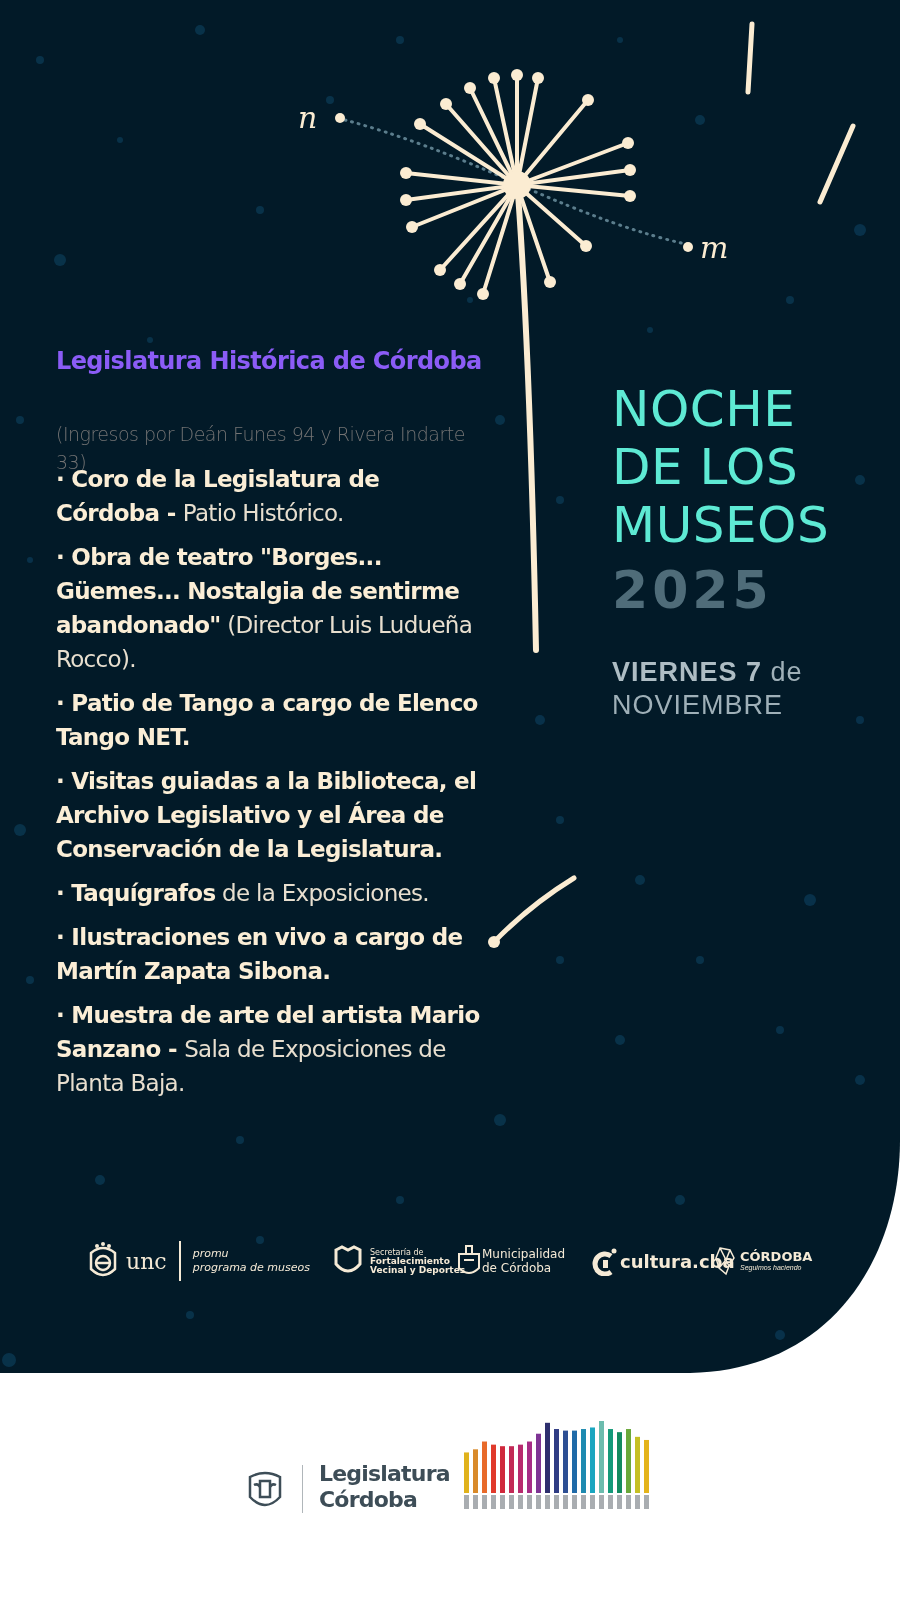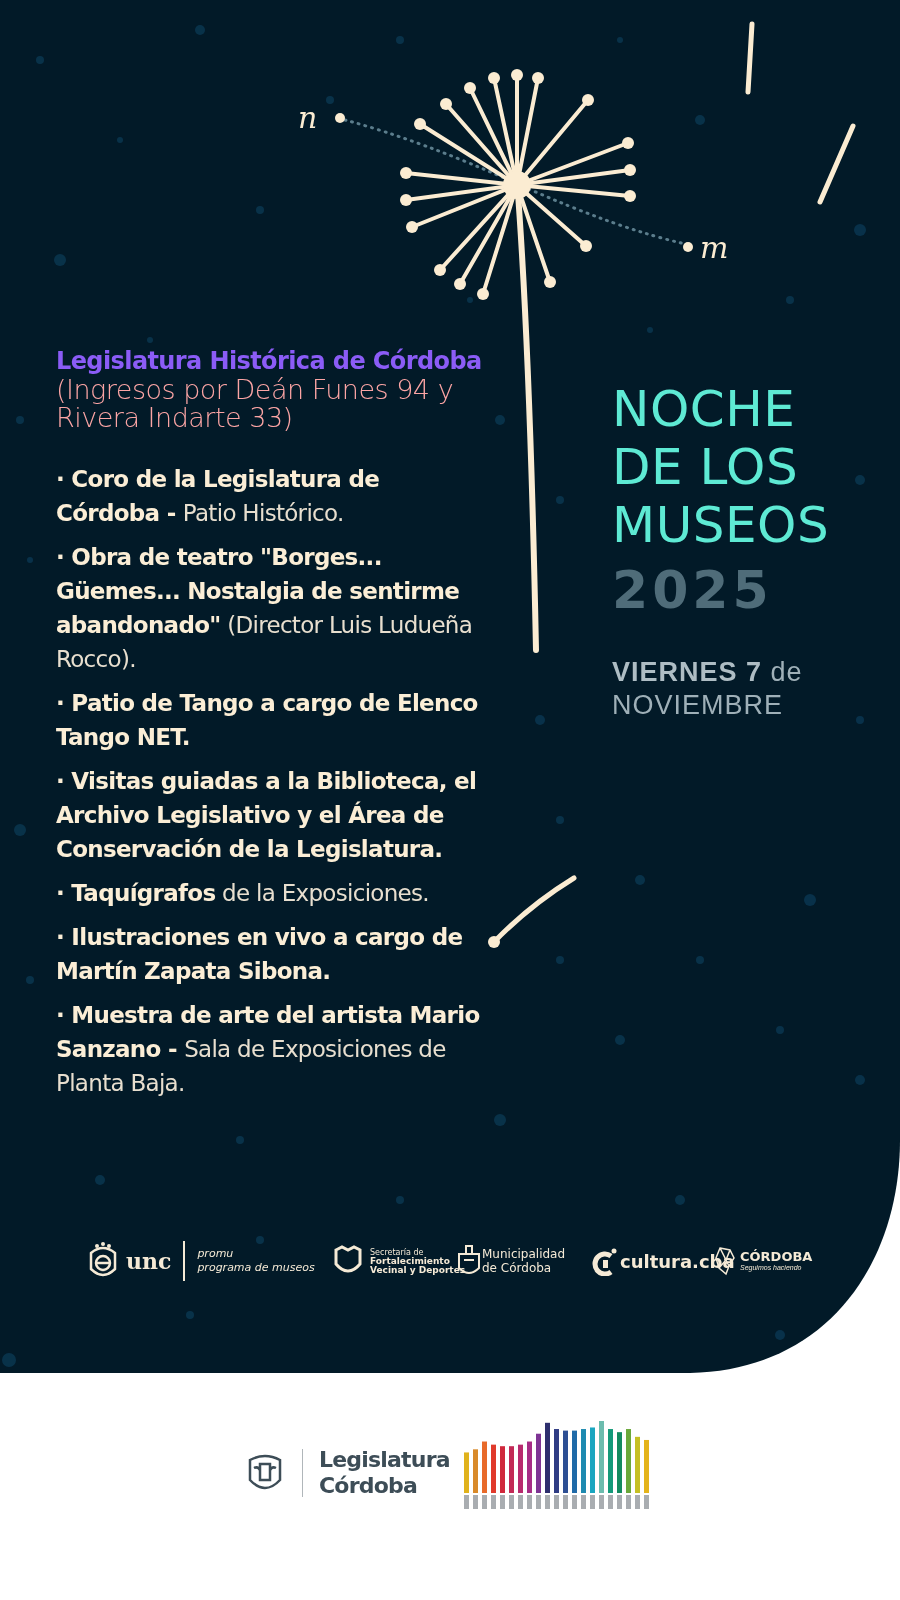--- a/index.html
+++ b/index.html
@@ -12,51 +12,51 @@
       border-bottom-right-radius: 0 0;
       clip-path: path('M0 0 H900 V1140 C900 1260 830 1370 690 1373 H0 Z');
       overflow: hidden;
     }
     .dots { position: absolute; inset: 0; }
 
     .art { position: absolute; left: 0; top: 0; width: 900px; height: 1000px; }
 
     .venue { position: absolute; left: 56px; top: 346px; width: 430px; }
     .venue-title { color: #8b5cf6; font-weight: bold; font-size: 24px; line-height: 30px; font-family: "DejaVu Sans", sans-serif; letter-spacing: -0.6px; }
-    .venue-sub { color: #fca5a5; font-size: 27px; line-height: 28px; font-family: "DejaVu Sans", sans-serif; font-weight: 300; letter-spacing: -0.5px; }
+    .venue-sub { color: #737373; font-size: 19px; line-height: 28px; font-family: "DejaVu Sans", sans-serif; font-weight: 300; letter-spacing: -0.5px; margin-top: 44px; }
 
     .items { position: absolute; left: 56px; top: 462px; width: 430px; list-style: none; }
     .items li { color: #fbeed6; font-size: 23px; line-height: 34px; margin-bottom: 10px; font-family: "DejaVu Sans", sans-serif; letter-spacing: -0.7px; }
     .items li b { font-weight: bold; }
     .items li .lt { font-weight: normal; color: #e8dfcf; }
 
     .title-block { position: absolute; left: 612px; top: 380px; width: 260px; }
     .title-line { color: #5eead4; font-size: 50px; line-height: 58px; font-family: "DejaVu Sans", sans-serif; letter-spacing: 0.5px; }
     .year { color: #4f6c79; font-size: 52px; font-weight: bold; line-height: 60px; margin-top: 6px; letter-spacing: 4px; font-family: "DejaVu Sans", sans-serif; }
 
     .date-block { position: absolute; left: 612px; top: 656px; width: 250px; color: #9fb0b8; font-family: "Liberation Sans", sans-serif; }
     .date-line { font-size: 27px; line-height: 33px; letter-spacing: 1px; }
     .date-line b { color: #aebdc4; }
     .time-line { font-size: 27px; line-height: 33px; margin-top: 16px; letter-spacing: 1px; }
     .time-line b { color: #c8d3d8; }
 
     .logos { position: absolute; left: 86px; top: 1236px; width: 730px; height: 50px; color: #f5ead6; }
     .logo { position: absolute; top: 0; height: 50px; display: flex; align-items: center; }
-    .unc-text { font-family: "DejaVu Serif", serif; font-weight: bold; font-size: 22px; margin-left: 6px; }
+    .unc-text { font-family: "DejaVu Serif", serif; font-weight: normal; font-size: 22px; margin-left: 6px; }
     .promu { font-family: "DejaVu Sans", sans-serif; font-style: italic; font-size: 11px; line-height: 14px; }
     .vsep { width: 2px; height: 40px; background: #f5ead6; margin: 0 12px; }
     .secre { font-size: 8px; line-height: 9px; font-family: "DejaVu Sans", sans-serif; }
     .secre b { font-size: 9px; display: block; }
     .muni { font-size: 12px; line-height: 14px; font-family: "DejaVu Sans", sans-serif; }
     .cultura { font-size: 18px; font-weight: bold; font-family: "DejaVu Sans", sans-serif; }
     .cba-title { font-size: 13px; font-weight: bold; font-family: "DejaVu Sans", sans-serif; line-height: 13px; }
     .cba-sub { font-size: 7px; font-style: italic; line-height: 9px; }
 
     .footer { position: absolute; left: 0; top: 1373px; width: 900px; height: 227px; background: #ffffff; }
-    .leg-logo { position: absolute; left: 246px; top: 60px; height: 80px; display: flex; align-items: center; }
+    .leg-logo { position: absolute; left: 246px; top: 60px; height: 80px; display: flex; align-items: flex-end; }
     .leg-sep { width: 1px; height: 48px; background: #b0b6ba; margin: 0 16px 0 18px; }
     .leg-text { color: #3d4d57; font-weight: bold; font-size: 22px; line-height: 26px; font-family: "DejaVu Sans", sans-serif; letter-spacing: -0.8px; }
     .bars { position: absolute; left: 462px; top: 48px; width: 190px; height: 90px; }
   </style>
 </head>
 <body>
 
 <div class="poster">
   <svg class="dots" width="900" height="1373">
     <g fill="#0b3a55" opacity="0.75">

